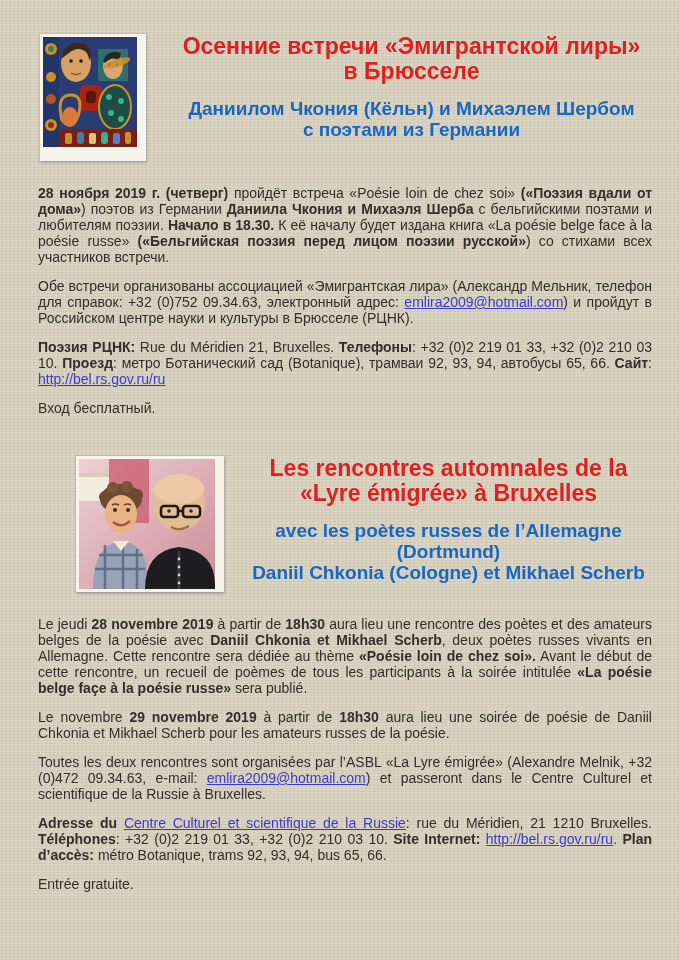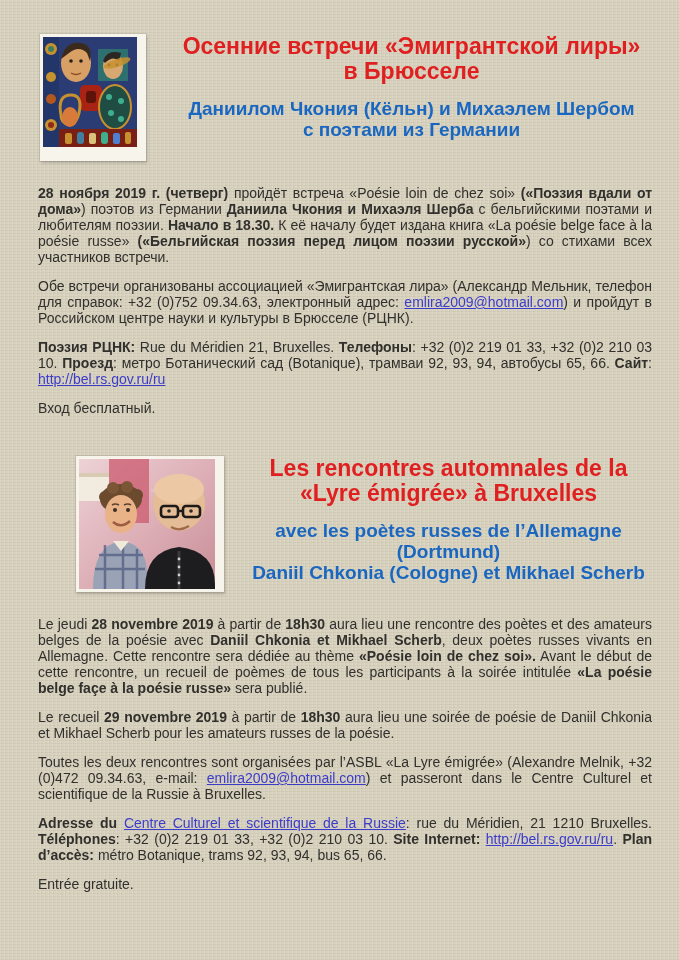--- a/index.html
+++ b/index.html
@@ -176,19 +176,19 @@
       <div class="subtitle-blue">
         <div>avec les poètes russes de l’Allemagne</div>
         <div>(Dortmund)</div>
         <div>Daniil Chkonia (Cologne) et Mikhael Scherb</div>
       </div>
     </div>
   </div>
 
   <div class="body-block">
     <p><span>Le jeudi </span><span class="b">28 novembre 2019</span><span> à partir de </span><span class="b">18h30</span><span> aura lieu une rencontre des poètes et des amateurs belges de la poésie avec </span><span class="b">Daniil Chkonia et Mikhael Scherb</span><span>, deux poètes russes vivants en Allemagne. Cette rencontre sera dédiée au thème </span><span class="b">«Poésie loin de chez soi».</span><span> Avant le début de cette rencontre, un recueil de poèmes de tous les participants à la soirée intitulée </span><span class="b">«La poésie belge façe à la poésie russe»</span><span> sera publié.</span></p>
-    <p><span>Le recueil </span><span class="b">29 novembre 2019</span><span> à partir de </span><span class="b">18h30</span><span> aura lieu une soirée de poésie de Daniil Chkonia et Mikhael Scherb pour les amateurs russes de la poésie.</span></p>
+    <p><span>Le novembre </span><span class="b">29 novembre 2019</span><span> à partir de </span><span class="b">18h30</span><span> aura lieu une soirée de poésie de Daniil Chkonia et Mikhael Scherb pour les amateurs russes de la poésie.</span></p>
     <p><span>Toutes les deux rencontres sont organisées par l’ASBL «La Lyre émigrée» (Alexandre Melnik, +32 (0)472 09.34.63, e-mail: </span><a class="lnk">emlira2009@hotmail.com</a><span>) et passeront dans le Centre Culturel et scientifique de la Russie à Bruxelles.</span></p>
     <p><span class="b">Adresse du </span><a class="lnk">Centre Culturel et scientifique de la Russie</a><span>: rue du Méridien, 21 1210 Bruxelles. </span><span class="b">Téléphones</span><span>: +32 (0)2 219 01 33, +32 (0)2 210 03 10. </span><span class="b">Site Internet:</span><span> </span><a class="lnk">http://bel.rs.gov.ru/ru</a><span>. </span><span class="b">Plan d’accès:</span><span> métro Botanique, trams 92, 93, 94, bus 65, 66.</span></p>
     <p class="free">Entrée gratuite.</p>
   </div>
 
 </div>
 
 </body></html>

